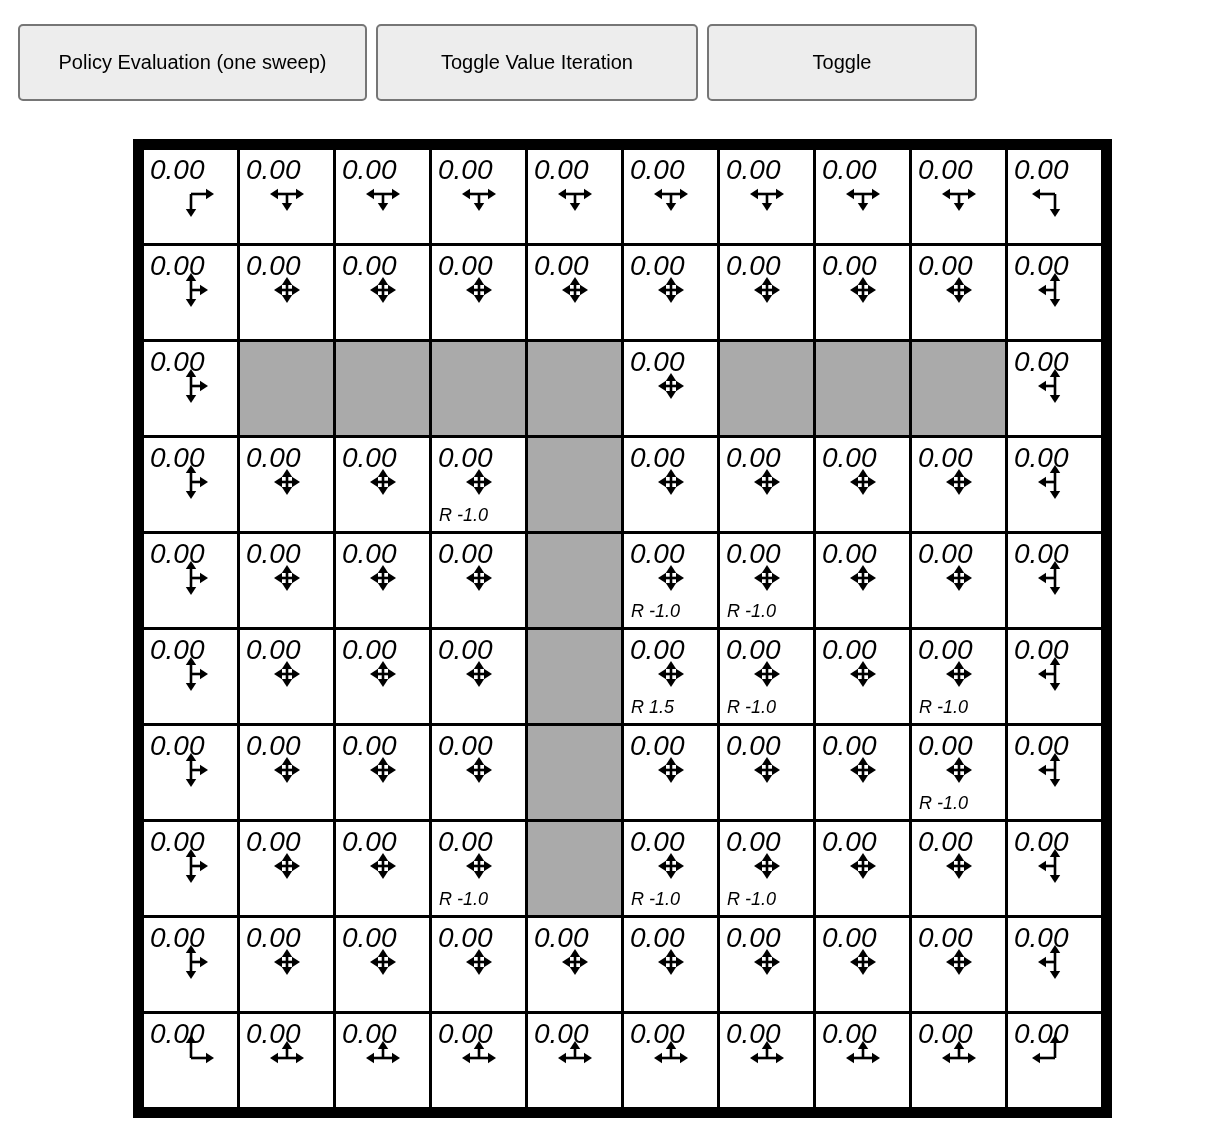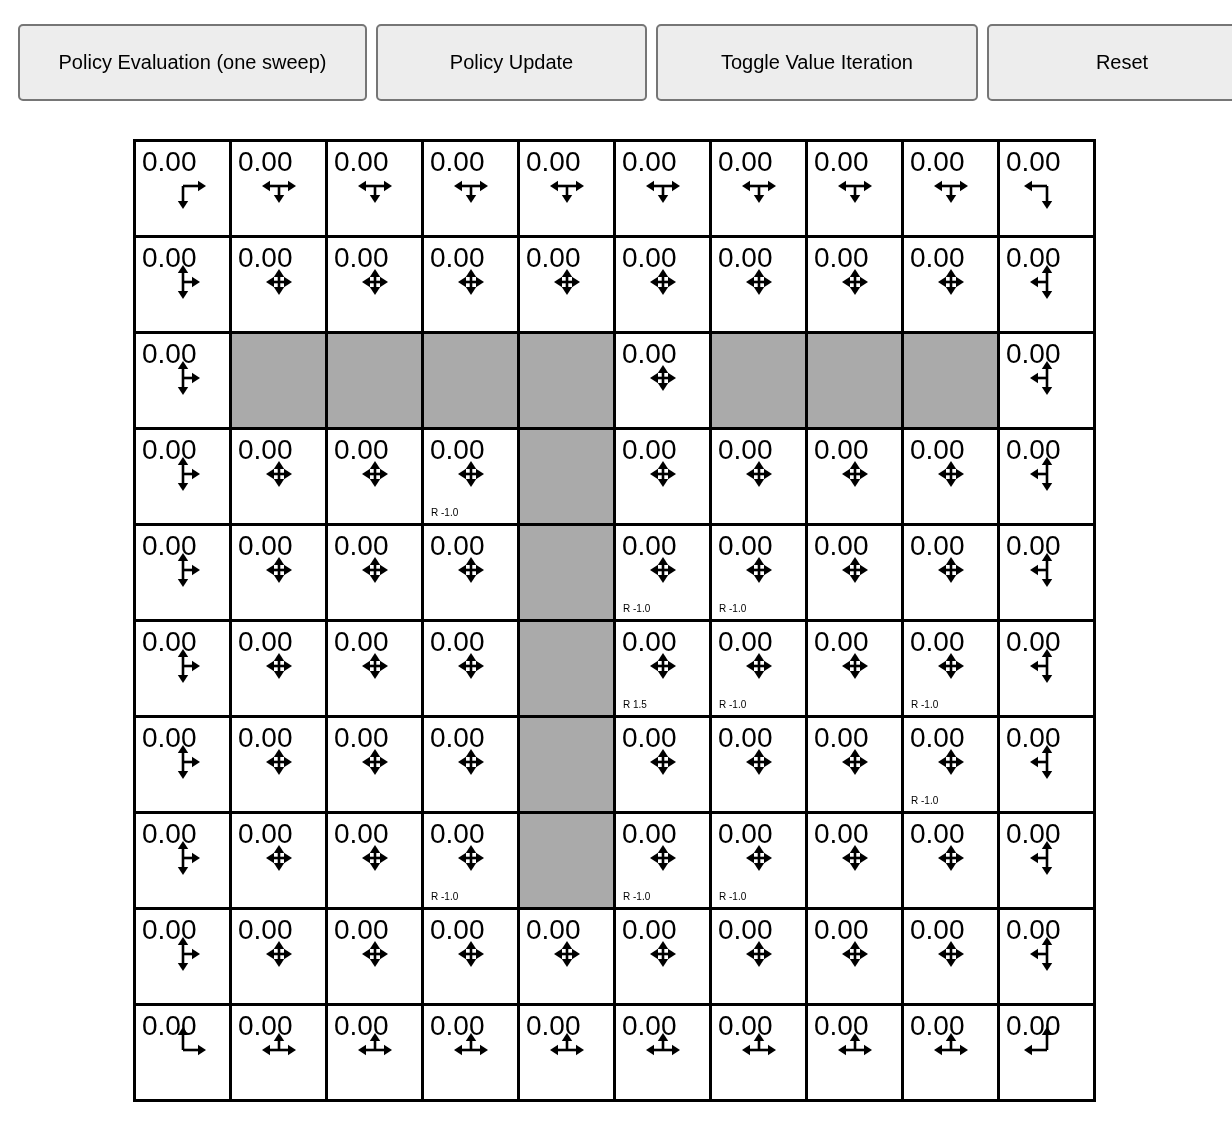--- a/index.html
+++ b/index.html
@@ -35,62 +35,62 @@
   .btn.b2 { width: 322px; }
   .btn.b3 { width: 270px; }
   
   .grid {
     position: absolute;
     left: 133px; top: 139px;
     display: grid;
     grid-template-columns: repeat(10, 93px);
     grid-auto-rows: 93px;
     gap: 3px;
-    padding: 3px;
+    padding: 11px;
     background: var(--line, #000000);
     width: max-content;
+    font-style: italic;
   }
   .cell {
     position: relative;
     background: var(--cell-bg, #ffffff);
     overflow: visible;
   }
   .cell.wall { background: var(--wall, #aaaaaa); }
   .cell .value {
     position: absolute;
     top: 5px; left: 6px;
     font-size: 28px;
     line-height: 1.05;
     color: #000;
     white-space: nowrap;
   }
   .cell .reward {
     position: absolute;
     bottom: 5px; left: 7px;
-    font-size: 10px;
+    font-size: 18px;
     color: #000;
     white-space: nowrap;
   }
   .cell svg {
     position: absolute;
     left: 0; top: 0;
     width: 93px; height: 93px;
     pointer-events: none;
   }
 </style>
 </head>
 <body>
 
 <div class="app">
 
   <div class="toolbar">
     <button class="btn b0">Policy Evaluation (one sweep)</button>
-    <button class="btn b1">Policy Update</button>
     <button class="btn b2">Toggle Value Iteration</button>
-    <button class="btn b3">Reset</button>
+    <button class="btn b3">Toggle</button>
   </div>
 
   <div class="grid" id="grid">
       <div class="cell">
         <div class="value">0.00</div>
         <svg viewBox="0 0 93 93">
           <line x1="47" y1="44" x2="47" y2="60" stroke="#000000" stroke-width="2.6"></line>
           <polygon points="47,67 41.8,59 52.2,59" fill="#000000"></polygon>
           <line x1="47" y1="44" x2="63" y2="44" stroke="#000000" stroke-width="2.6"></line>
           <polygon points="70,44 62,49.2 62,38.8" fill="#000000"></polygon>

